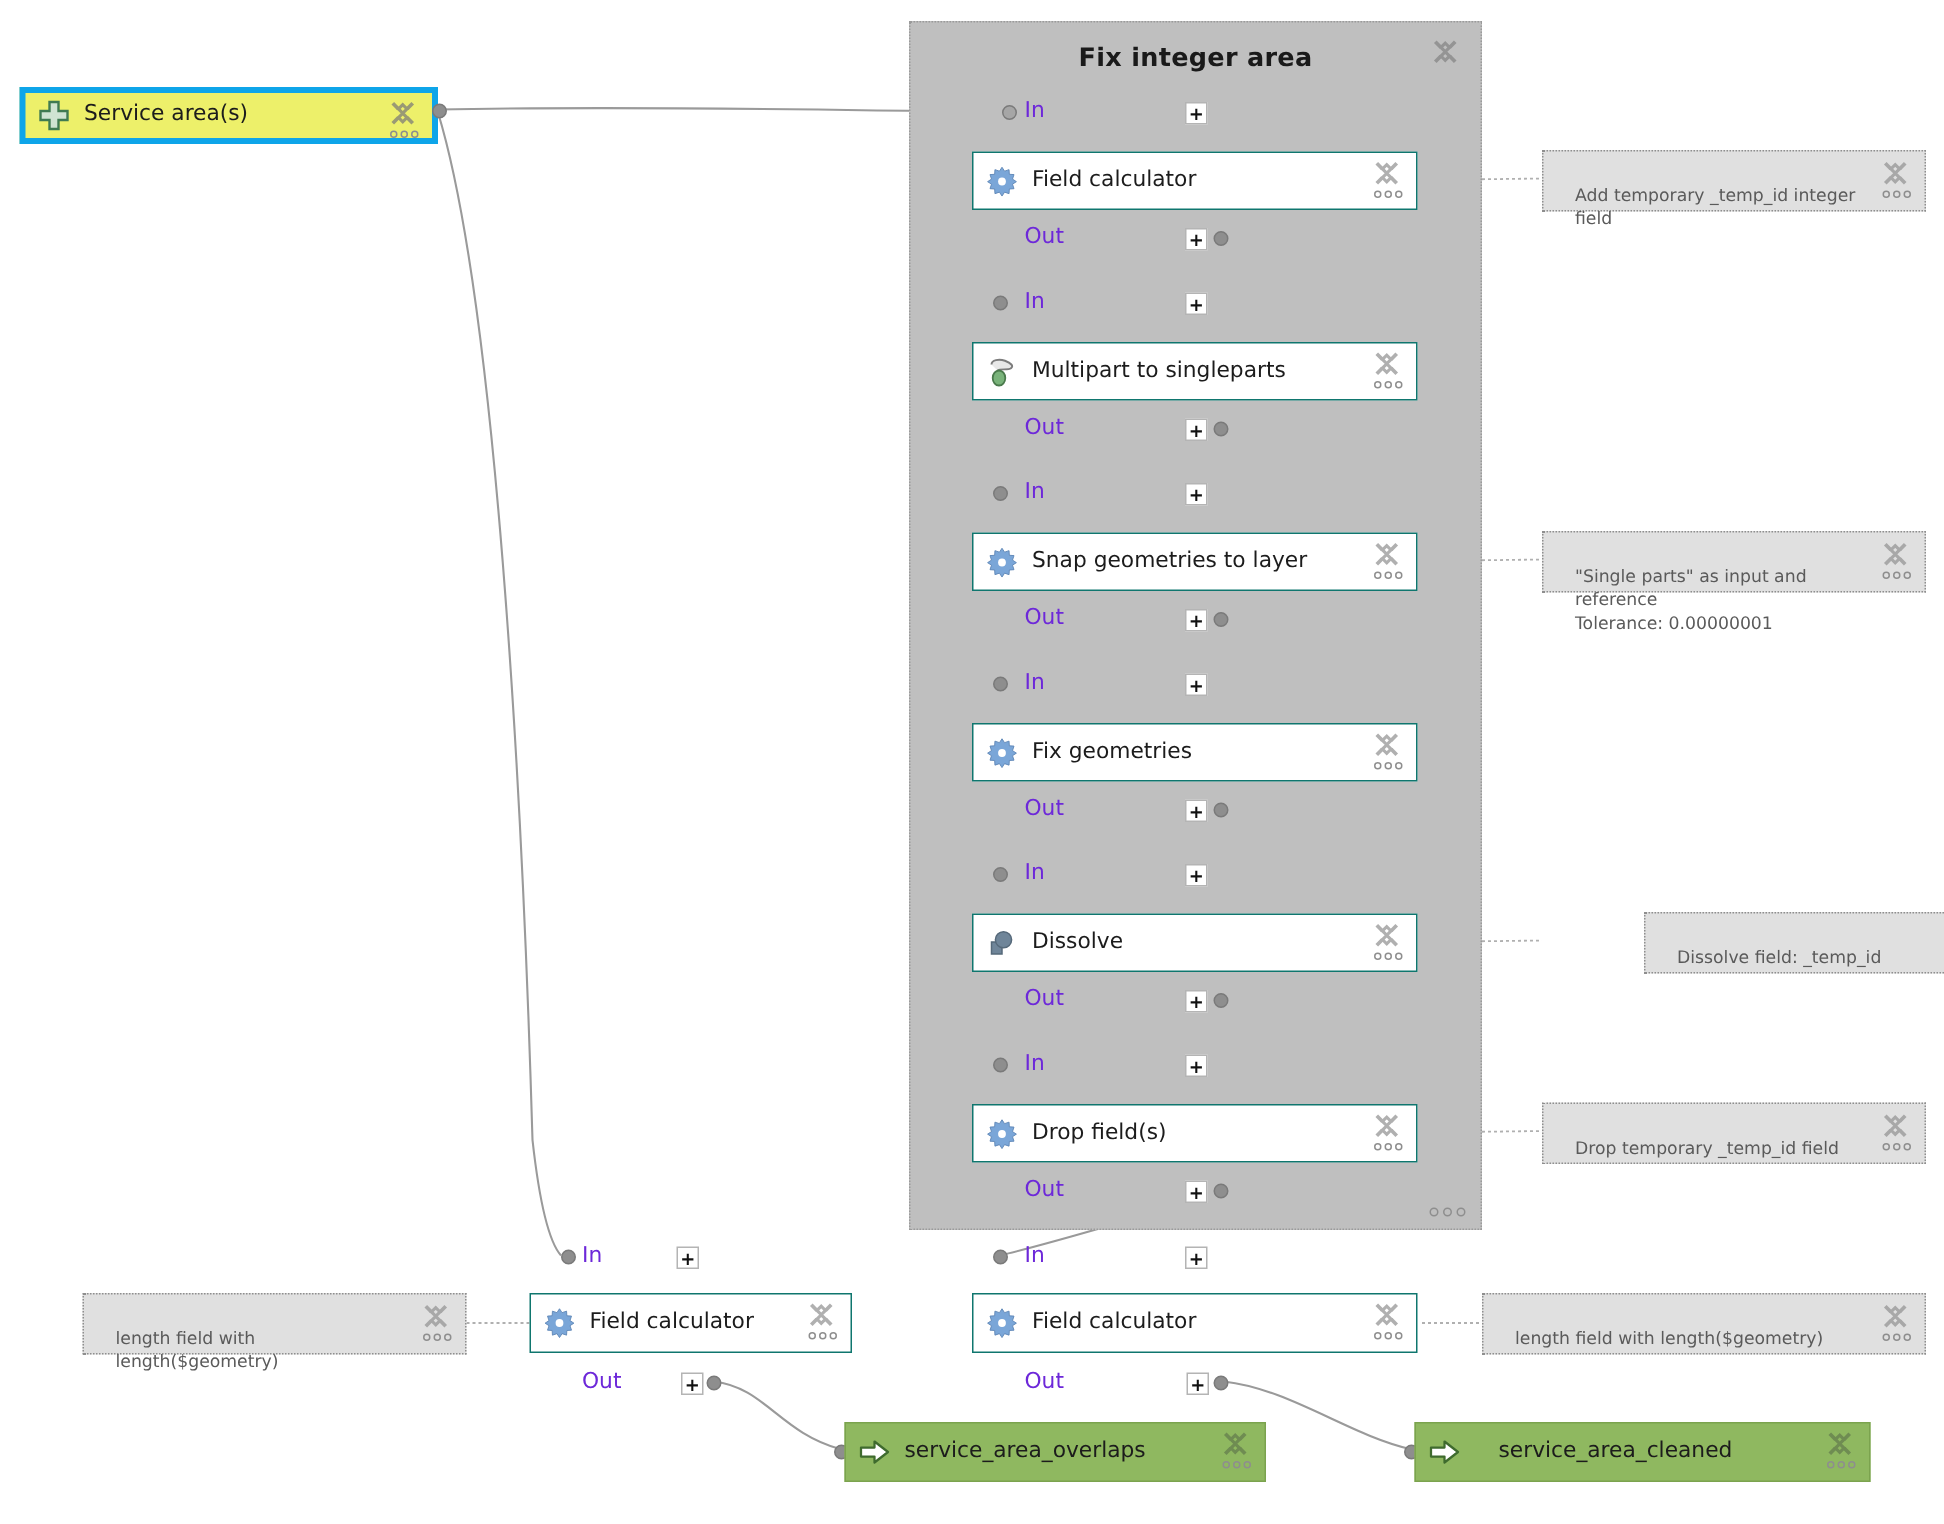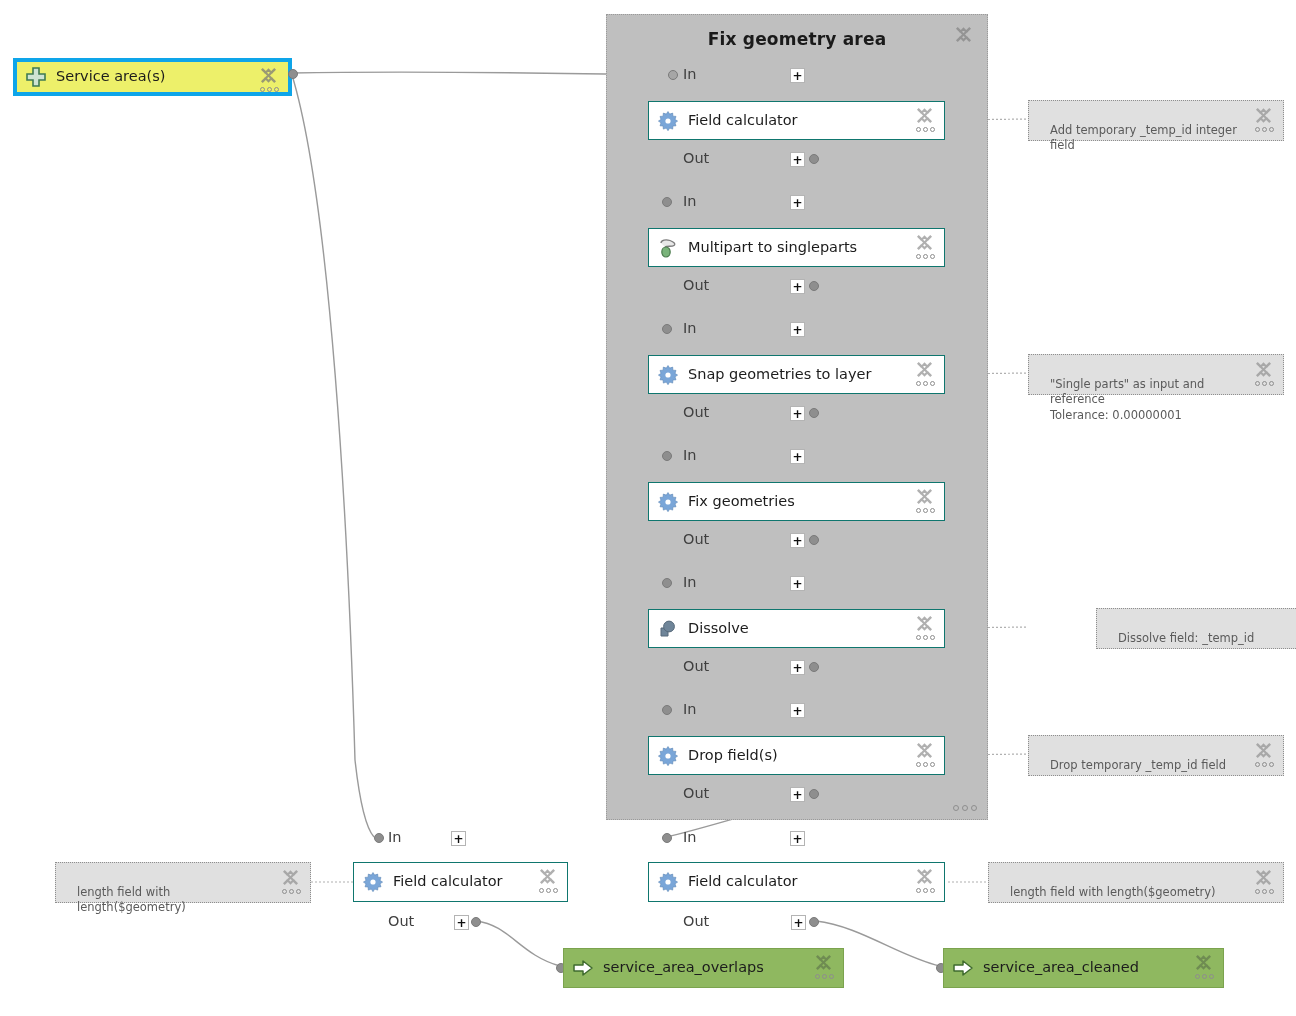--- a/index.html
+++ b/index.html
@@ -119,21 +119,21 @@
     border: 1.2px solid #8e8e8e;
     border-radius: 50%;
     box-sizing: border-box;
   }
   .comment .corner { top: 5px; }
 
   
   .sock-label {
     position: absolute;
     font-size: 14.5px;
-    color: #404040;
+    color: #6d28d9;
     white-space: nowrap;
   }
   .plusbtn {
     position: absolute;
     width: 15px; height: 15px;
     background: #ffffff;
     border: 1px solid #b4b4b4;
     box-sizing: border-box;
     display: flex;
     align-items: center;
@@ -197,21 +197,21 @@
     <path d="M948,120 L1028,119"></path>
     <path d="M948,374 L1028,373"></path>
     <path d="M948,628 L1028,627"></path>
     <path d="M948,755 L1028,754"></path>
     <path d="M311,882 L358,882"></path>
     <path d="M948,882 L988,882"></path>
   </g>
 </svg>
 
 <div class="group-box" style="left:606px; top:14px; width:382px; height:806px;">
-  <div class="group-title">Fix geometry area</div>
+  <div class="group-title">Fix integer area</div>
   <div class="corner" style="right:9px; top:10px;">
     <svg class="xglyph" viewBox="0 0 20 20">
       <path d="M3 3 L7 7 M13 7 L17 3 M3 17 L7 13 M13 13 L17 17" stroke="#949494" stroke-width="2.6" fill="none"></path>
       <path d="M7 7 L10 4 L13 7 L10 10 L13 13 L10 16 L7 13 L10 10 Z" fill="none" stroke="#949494" stroke-width="2.2"></path>
     </svg>
   </div>
   <div class="group-dots" style="right:10px; bottom:8px;">
     <i></i>
       <i></i>
       <i></i>
@@ -557,21 +557,21 @@
     </svg>
     <div class="dots">
         <i></i>
         <i></i>
         <i></i>
       </div>
   </div>
 </div>
 
 <div class="dot" style="left:936px; top:963px;"></div>
-<div class="node output-node" style="left:943px; top:948px; width:281px; height:40px;">
+<div class="node output-node" style="left:943px; top:948px; width:304px; height:40px;gap:16px;">
   <span class="ico">
     <svg viewBox="0 0 22 22" width="22" height="22">
       <path d="M2 8 H11 V4 L20 11 L11 18 V14 H2 Z" fill="#ffffff" stroke="#3f6b2e" stroke-width="1.5" stroke-linejoin="round"></path>
     </svg>
   </span>
   <span class="label">service_area_cleaned</span>
   <div class="corner">
     <svg class="xglyph" viewBox="0 0 20 20">
       <path d="M3 3 L7 7 M13 7 L17 3 M3 17 L7 13 M13 13 L17 17" stroke="#6f8c52" stroke-width="2.6" fill="none"></path>
       <path d="M7 7 L10 4 L13 7 L10 10 L13 13 L10 16 L7 13 L10 10 Z" fill="none" stroke="#6f8c52" stroke-width="2.2"></path>

